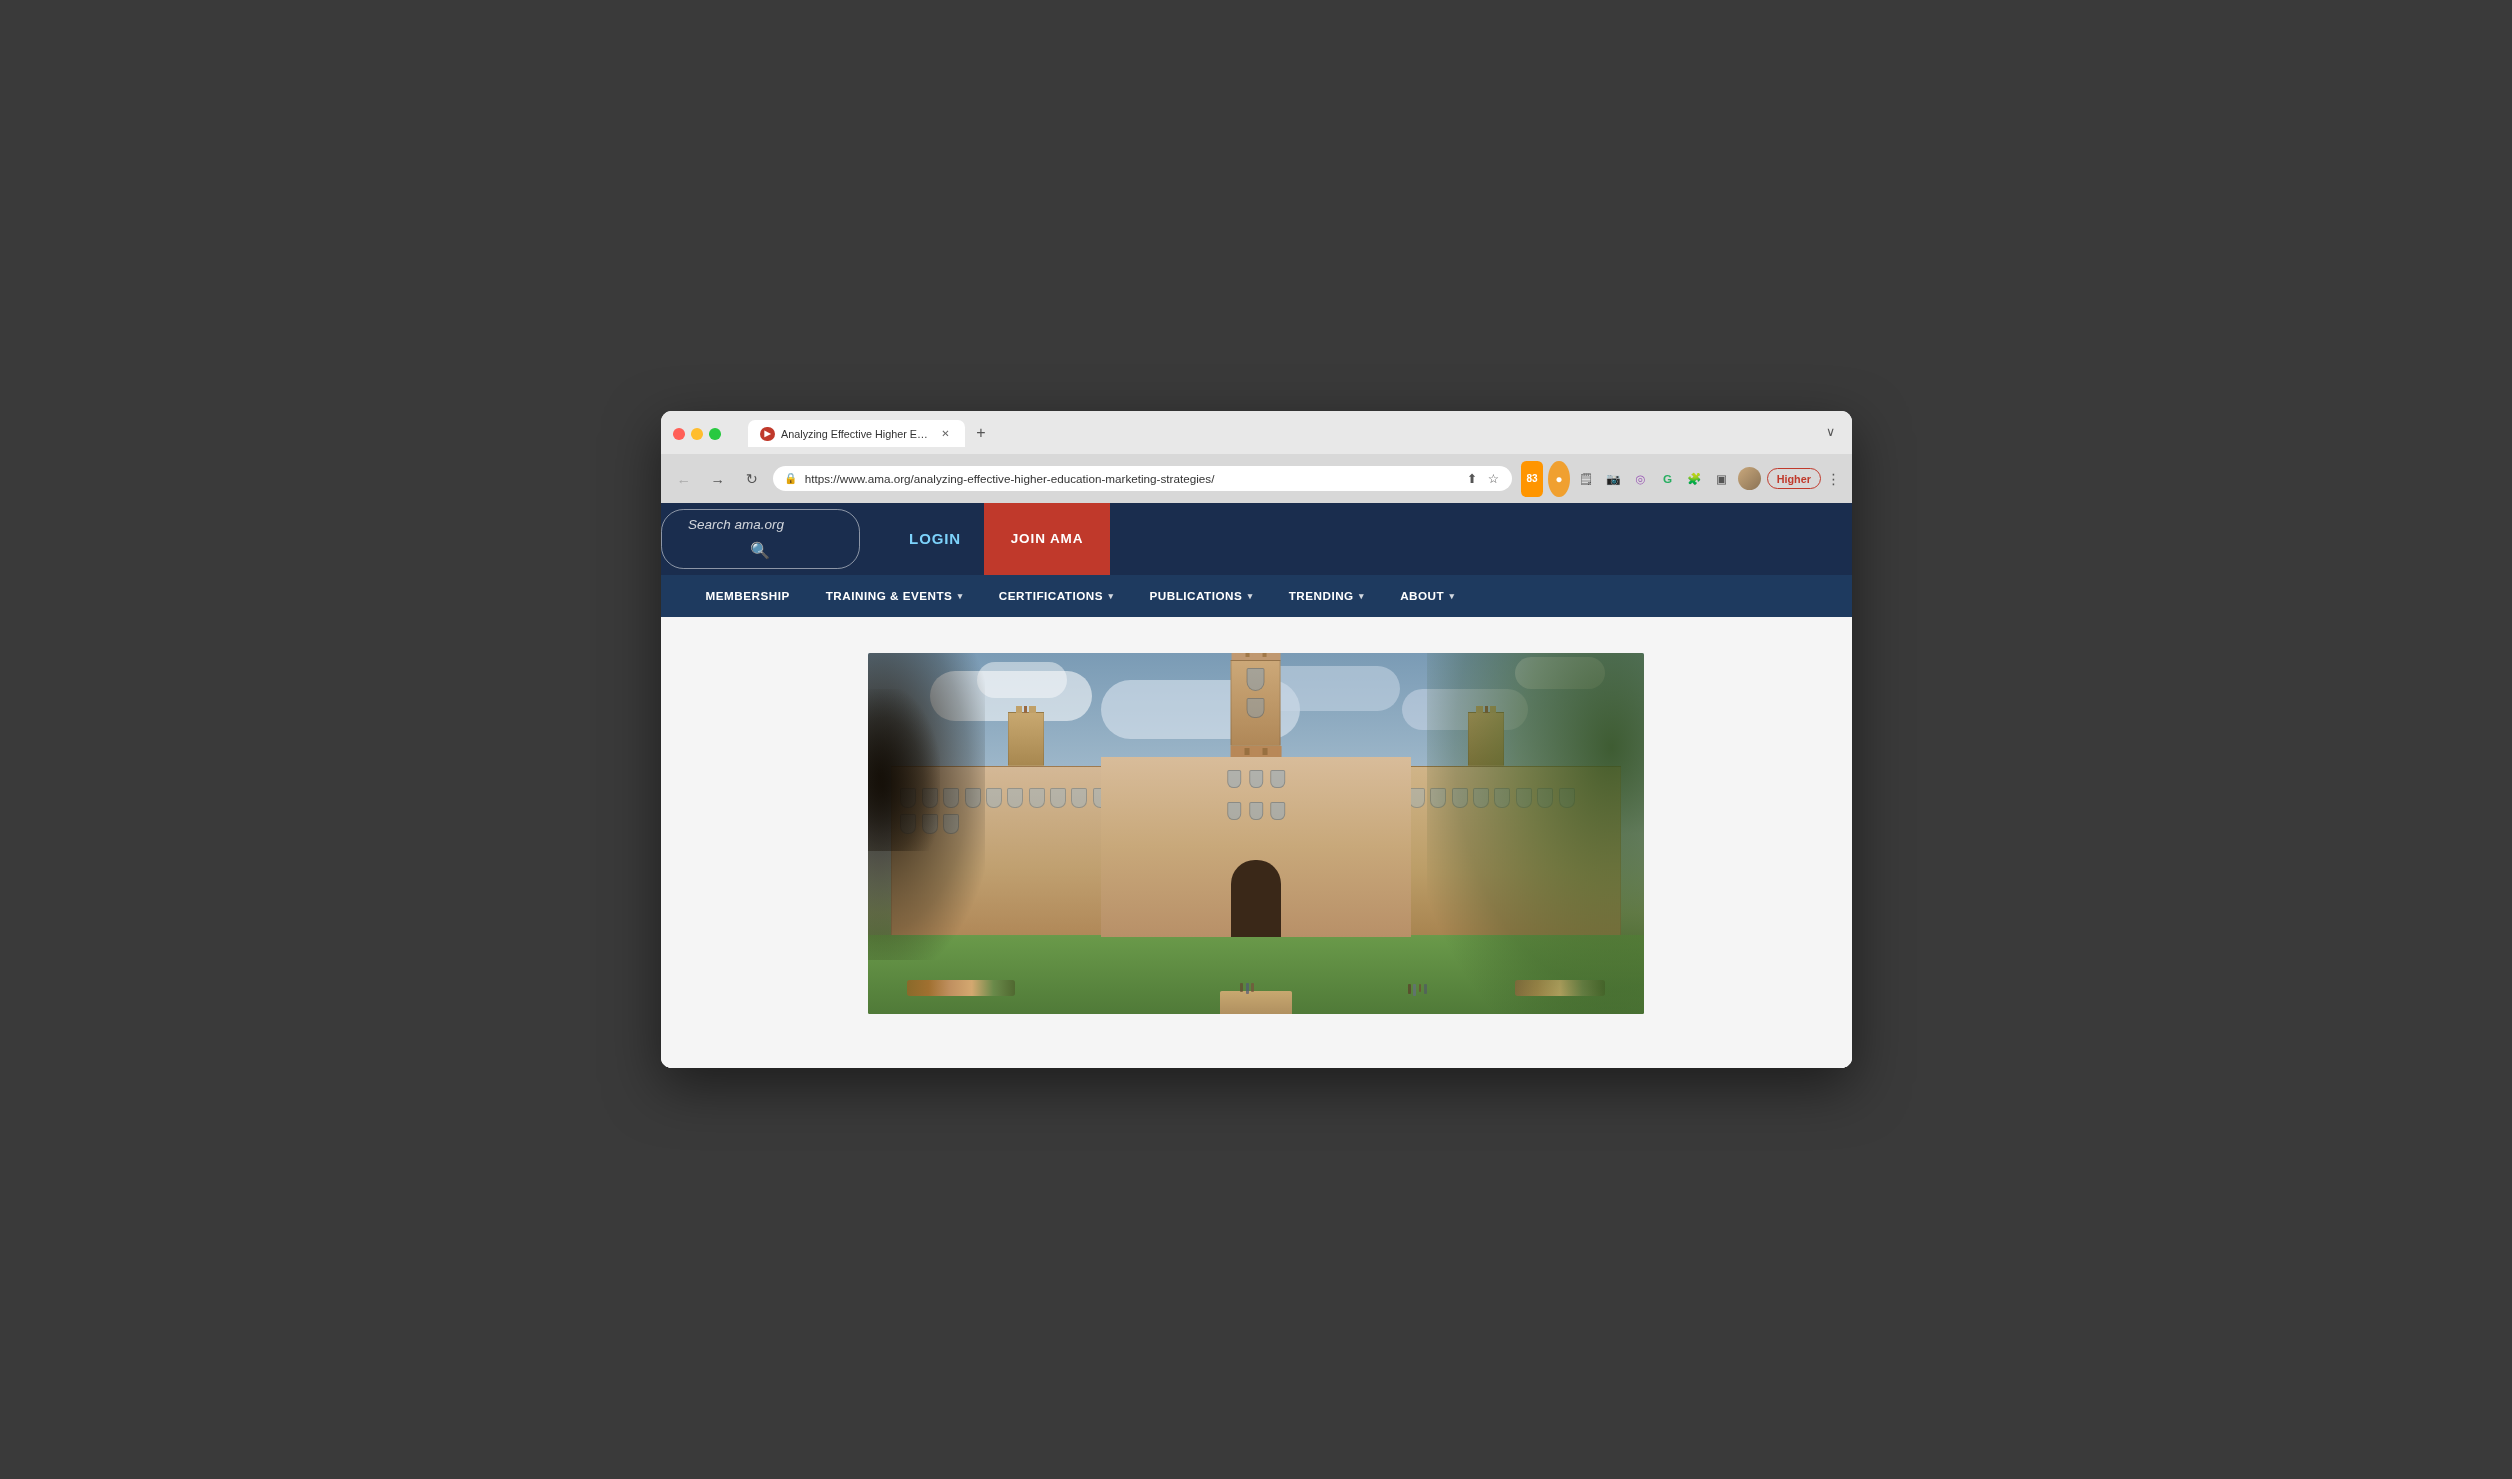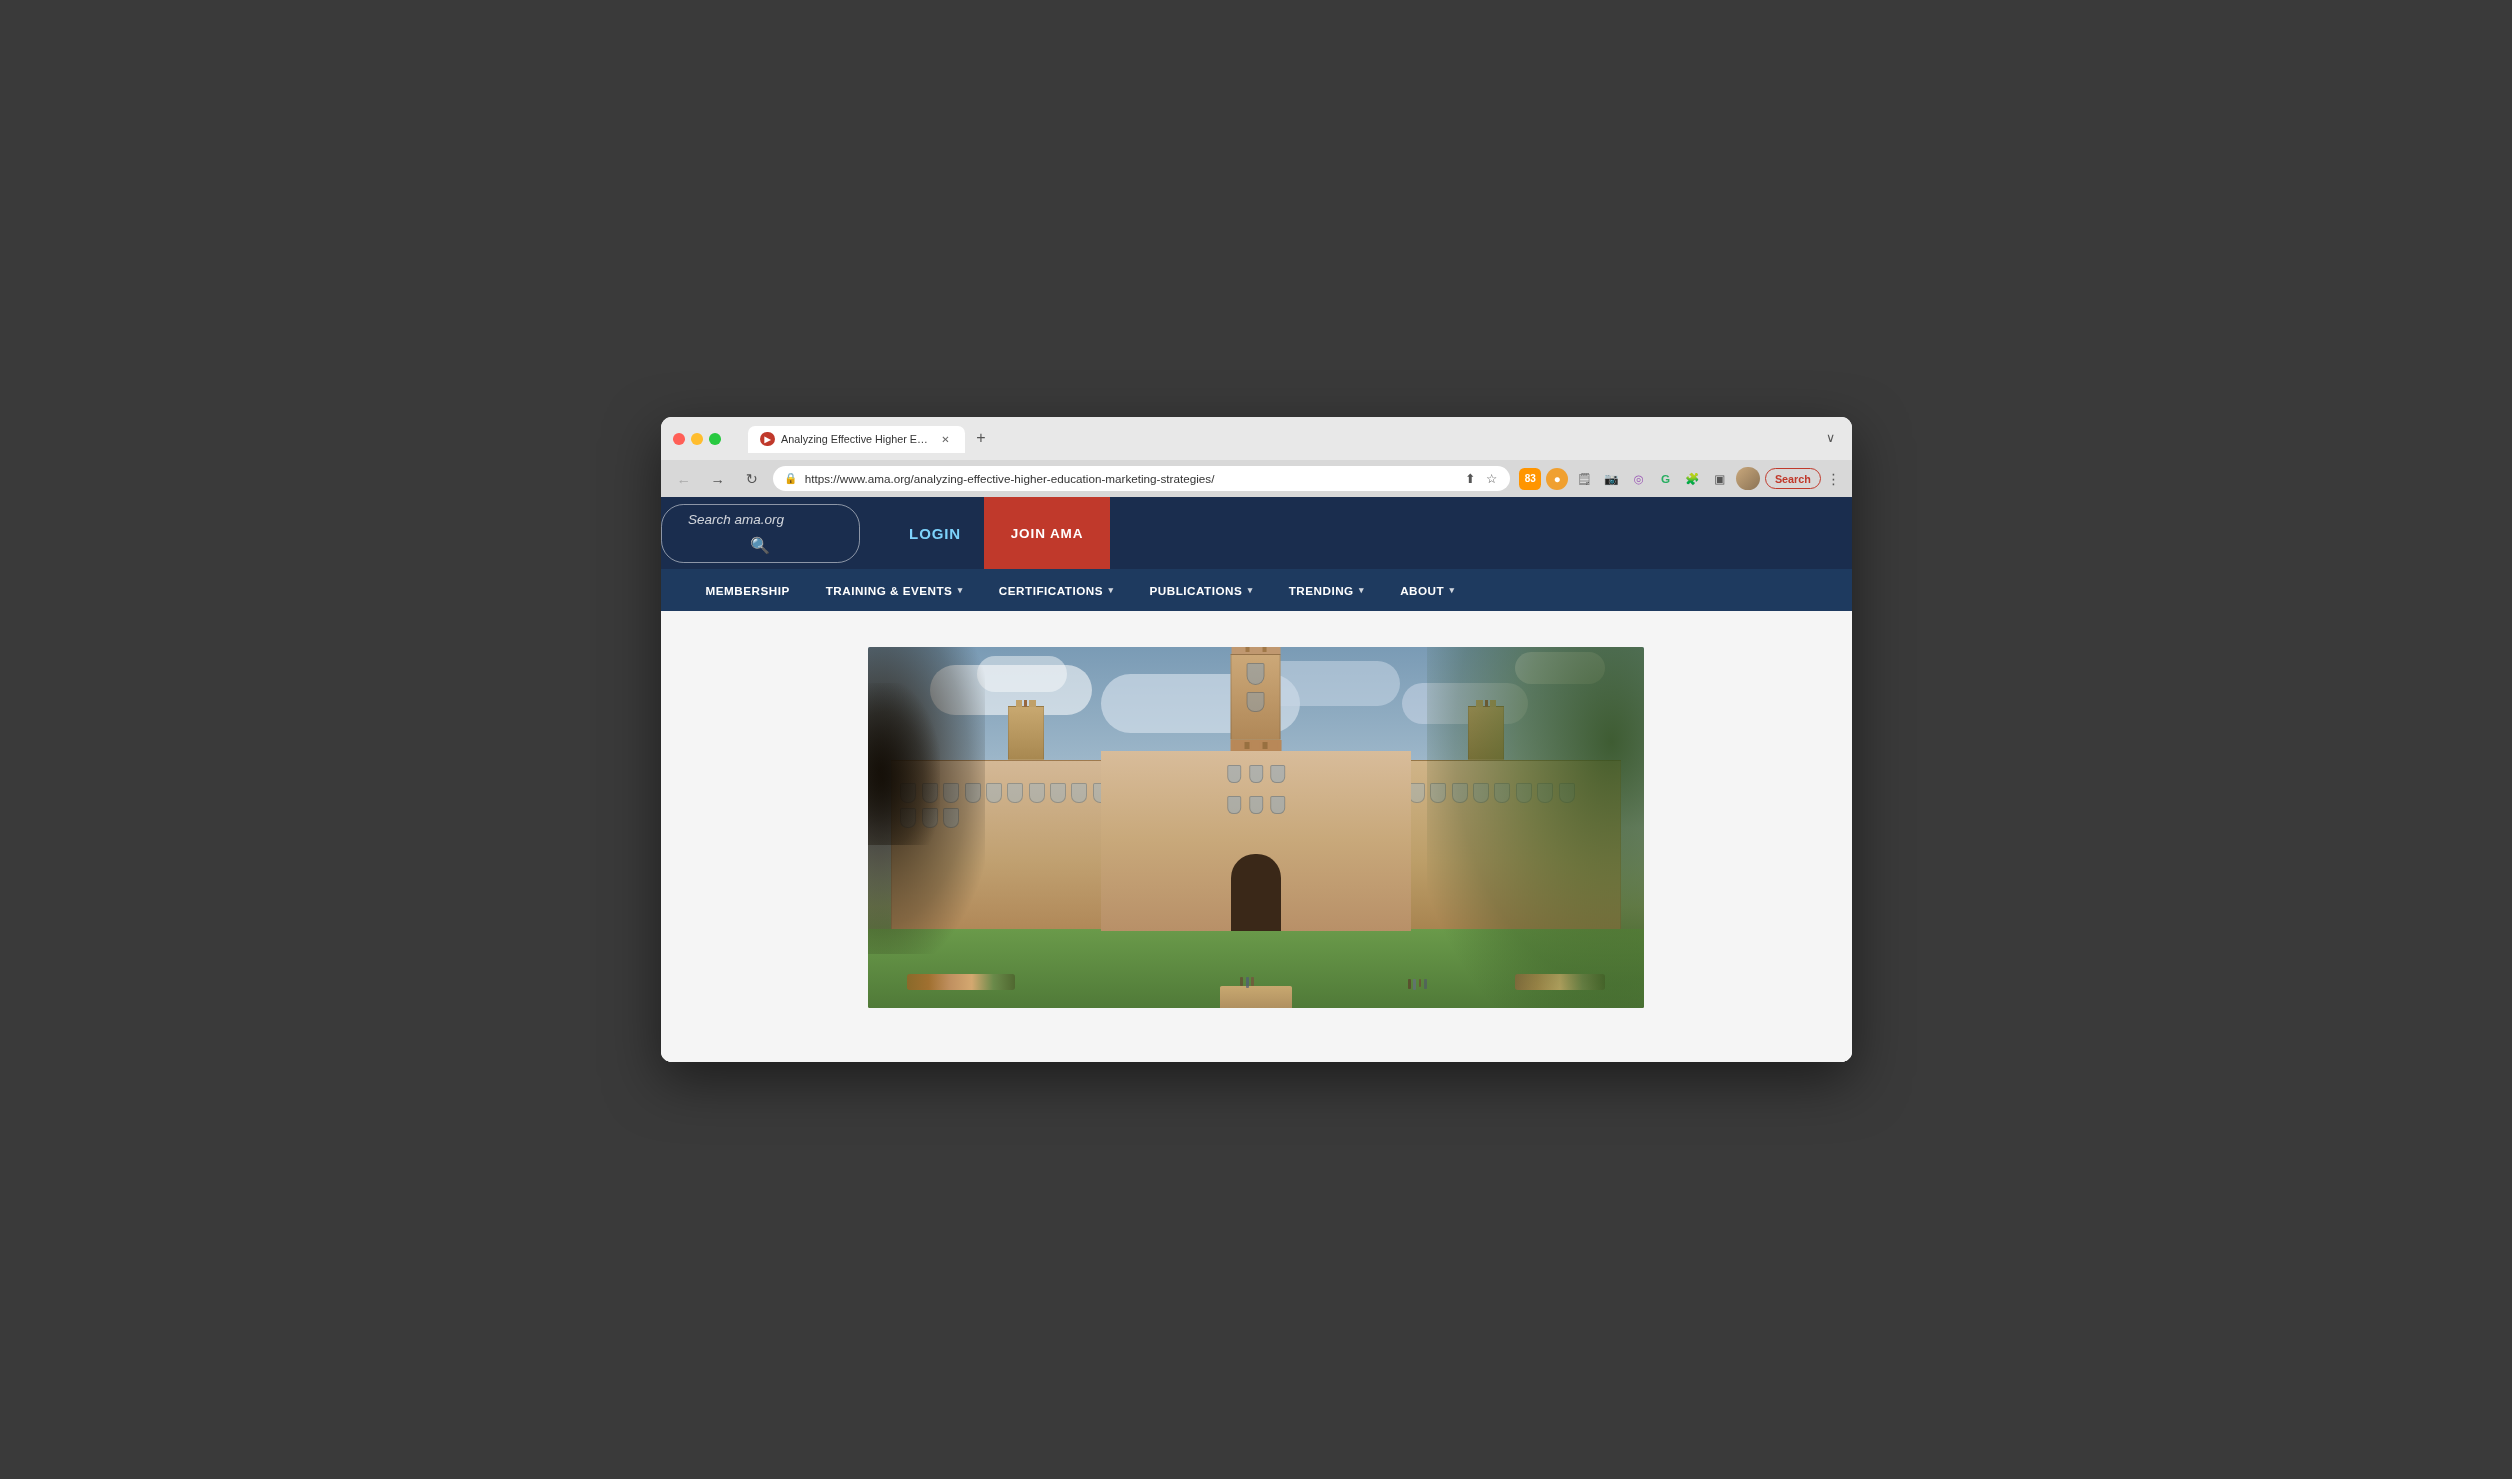--- a/index.html
+++ b/index.html
@@ -197,21 +197,21 @@
     }
 
     .browser-extensions {
       display: flex;
       align-items: center;
       gap: 5.4px;
     }
 
     .ext-icon {
       width: 21.7px;
-      height: 22px;
+      height: 36px;
       border-radius: 3.6px;
       display: flex;
       align-items: center;
       justify-content: center;
       font-size: 11.7px;
       cursor: pointer;
       position: relative;
     }
 
     .profile-btn {
@@ -462,21 +462,21 @@
         <span>83</span>
       </div>
       <div class="ext-icon" style="background:#f0a030; border-radius:50%; color:white;">●</div>
       <div class="ext-icon" style="color:#555;">🗒</div>
       <div class="ext-icon" style="color:#e1306c;">📷</div>
       <div class="ext-icon" style="color:#9b59b6;">◎</div>
       <div class="ext-icon" style="color:#27ae60; font-weight:bold;">G</div>
       <div class="ext-icon" style="color:#555;">🧩</div>
       <div class="ext-icon" style="color:#555;">▣</div>
       <div class="profile-btn" style="background: linear-gradient(135deg,#c9a87c,#8b7355);"></div>
-      <button class="update-btn">Search</button>
+      <button class="update-btn">Higher</button>
       <span style="color:#555; font-size:14.4px; cursor:pointer;">⋮</span>
     </div>
   </div>
 
   <div class="website">
 
     <div class="ama-header">
       <div class="ama-header-right">
         <div class="ama-search">
           <input type="text" placeholder="Search ama.org" style="">

